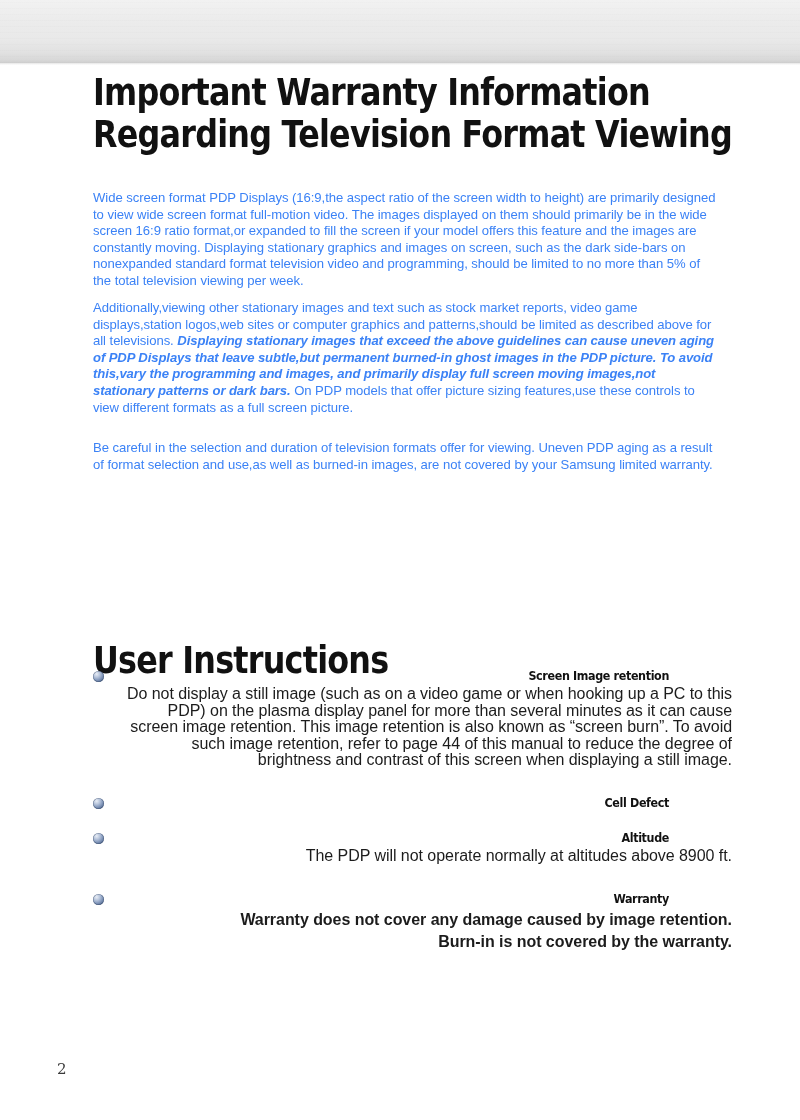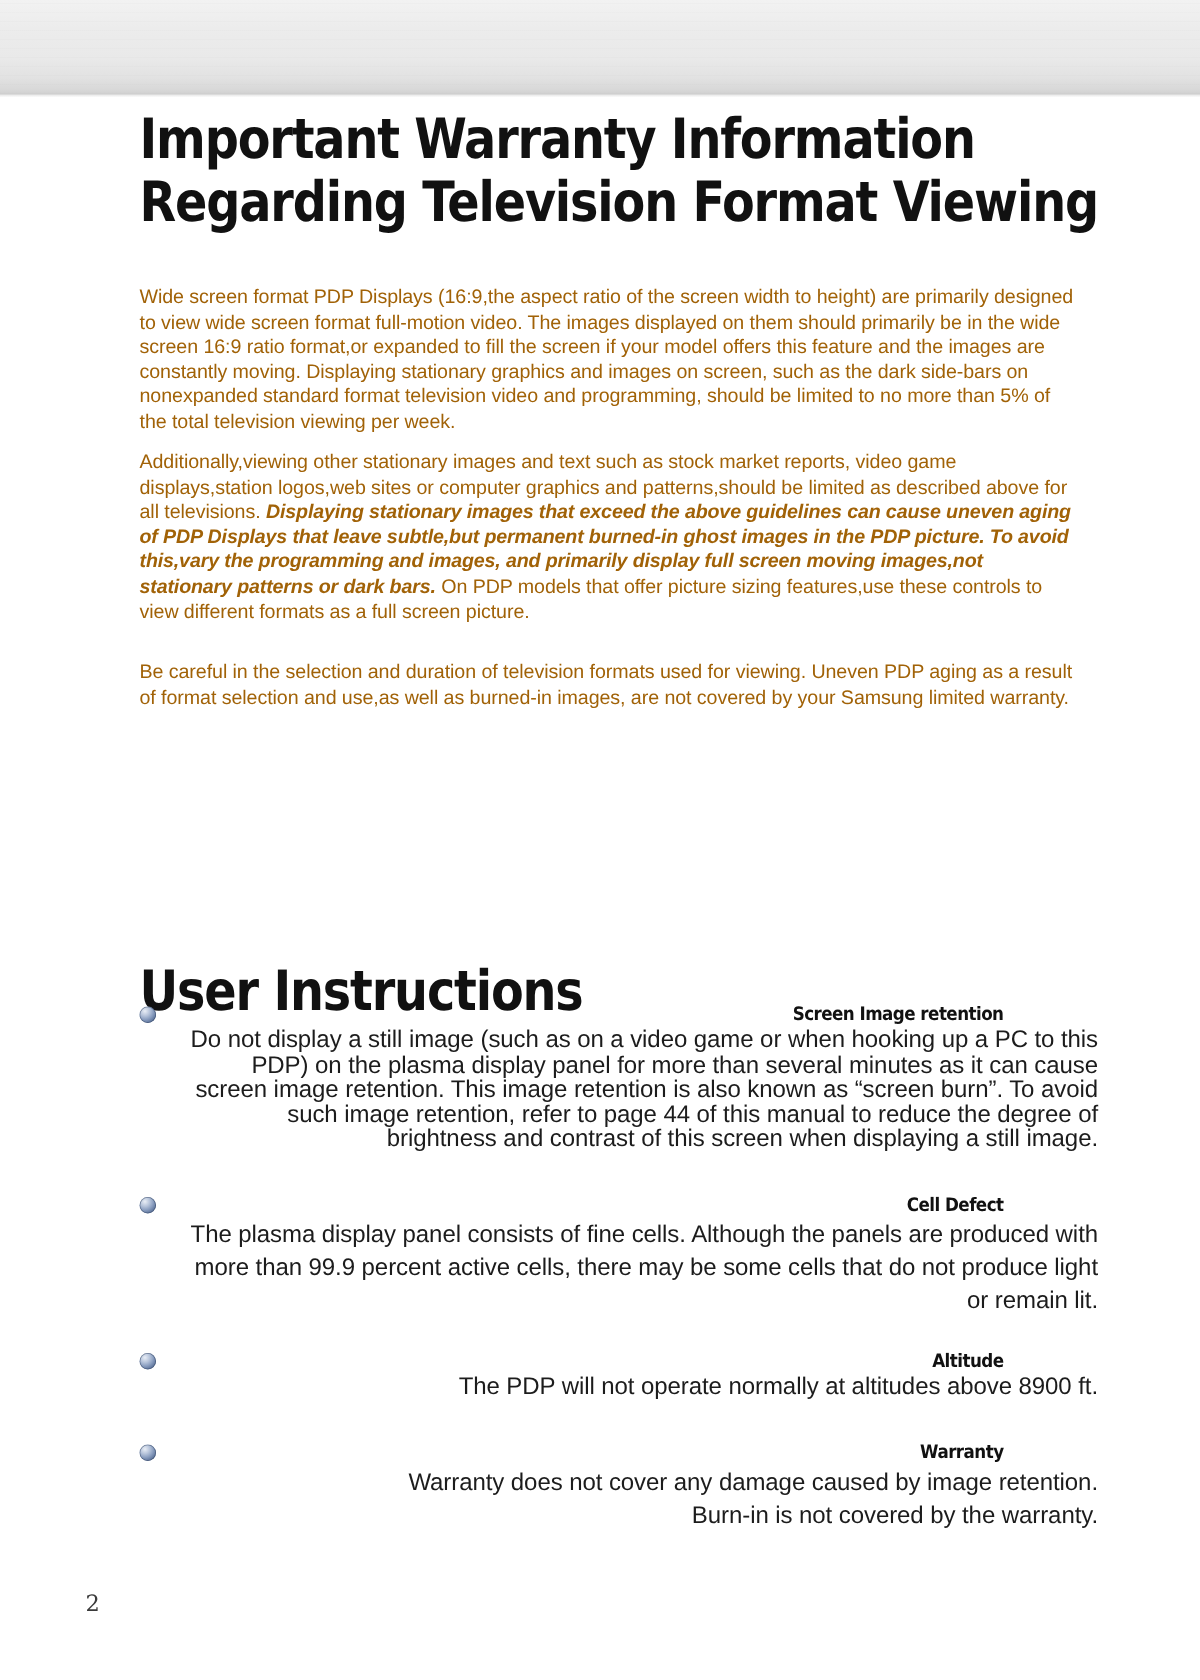--- a/index.html
+++ b/index.html
@@ -93,21 +93,21 @@
     margin: 0;
     transform: scaleX(0.86);
     transform-origin: left top;
     white-space: nowrap;
   }
 
   
   .para {
     font-size: 13.1px;
     line-height: 16.6px;
-    color: #a16207;
+    color: #3b82f6;
     margin: 0;
     text-align: left;
     letter-spacing: -0.05px;
   }
   .para b {
     font-weight: bold;
     font-style: italic;
     letter-spacing: -0.1px;
   }
 
@@ -174,20 +174,21 @@
     margin: 0;
     padding-left: 23px;
     width: 616px;
     letter-spacing: -0.05px;
   }
   .instr-body.loose {
     line-height: 22px;
   }
   .instr-body .subline {
     display: block;
+    font-weight: bold;
   }
 
   
   .item-screen  { margin-bottom: 26px; }
   .item-cell    { margin-bottom: 20px; }
   .item-alt     { margin-bottom: 27px; }
   .item-warr    { margin-bottom: 0; }
 
   
   .page-number {
@@ -216,39 +217,38 @@
 
     <div class="block-warranty">
       <p class="para">Wide screen format PDP Displays (16:9,the aspect ratio of the screen width to height) are primarily designed to view wide screen format full-motion video. The images displayed on them should primarily be in the wide screen 16:9 ratio format,or expanded to fill the screen if your model offers this feature and the images are constantly moving. Displaying stationary graphics and images on screen, such as the dark side-bars on nonexpanded standard format television video and programming, should be limited to no more than 5% of the total television viewing per week.</p>
     </div>
 
     <div class="block-additional">
       <p class="para"><span>Additionally,viewing other stationary images and text such as stock market reports, video game displays,station logos,web sites or computer graphics and patterns,should be limited as described above for all televisions. </span><b>Displaying stationary images that exceed the above guidelines can cause uneven aging of PDP Displays that leave subtle,but permanent burned-in ghost images in the PDP picture. To avoid this,vary the programming and images, and primarily display full screen moving images,not stationary patterns or dark bars.</b><span> On PDP models that offer picture sizing features,use these controls to view different formats as a full screen picture.</span></p>
     </div>
 
     <div class="block-careful">
-      <p class="para">Be careful in the selection and duration of television formats used for viewing. Uneven PDP aging as a result of format selection and use,as well as burned-in images, are not covered by your Samsung limited warranty.</p>
+      <p class="para">Be careful in the selection and duration of television formats offer for viewing. Uneven PDP aging as a result of format selection and use,as well as burned-in images, are not covered by your Samsung limited warranty.</p>
     </div>
 
     <div class="ui-heading-wrap">
       <h2 class="section-title">User Instructions</h2>
     </div>
 
     <div class="instructions">
 
       <div class="instr-item item-screen">
         <span class="bullet"></span>
         <p class="instr-head">Screen Image retention</p>
         <p class="instr-body">Do not display a still image (such as on a video game or when hooking up a PC to this PDP) on the plasma display panel for more than several minutes as  it can cause screen image retention. This image retention is also known as “screen burn”. To avoid such image retention, refer to page 44 of this manual to reduce the degree of brightness and contrast of this screen when displaying a still image.</p>
       </div>
 
       <div class="instr-item item-cell">
         <span class="bullet"></span>
         <p class="instr-head">Cell Defect</p>
-        <p class="instr-body loose">The plasma display panel consists of fine cells. Although the panels are produced with more than 99.9 percent active cells, there may be some cells that do not produce light or remain lit.</p>
       </div>
 
       <div class="instr-item item-alt">
         <span class="bullet"></span>
         <p class="instr-head">Altitude</p>
         <p class="instr-body">The PDP will not operate normally at altitudes above 8900 ft.</p>
       </div>
 
       <div class="instr-item item-warr">
         <span class="bullet"></span>

